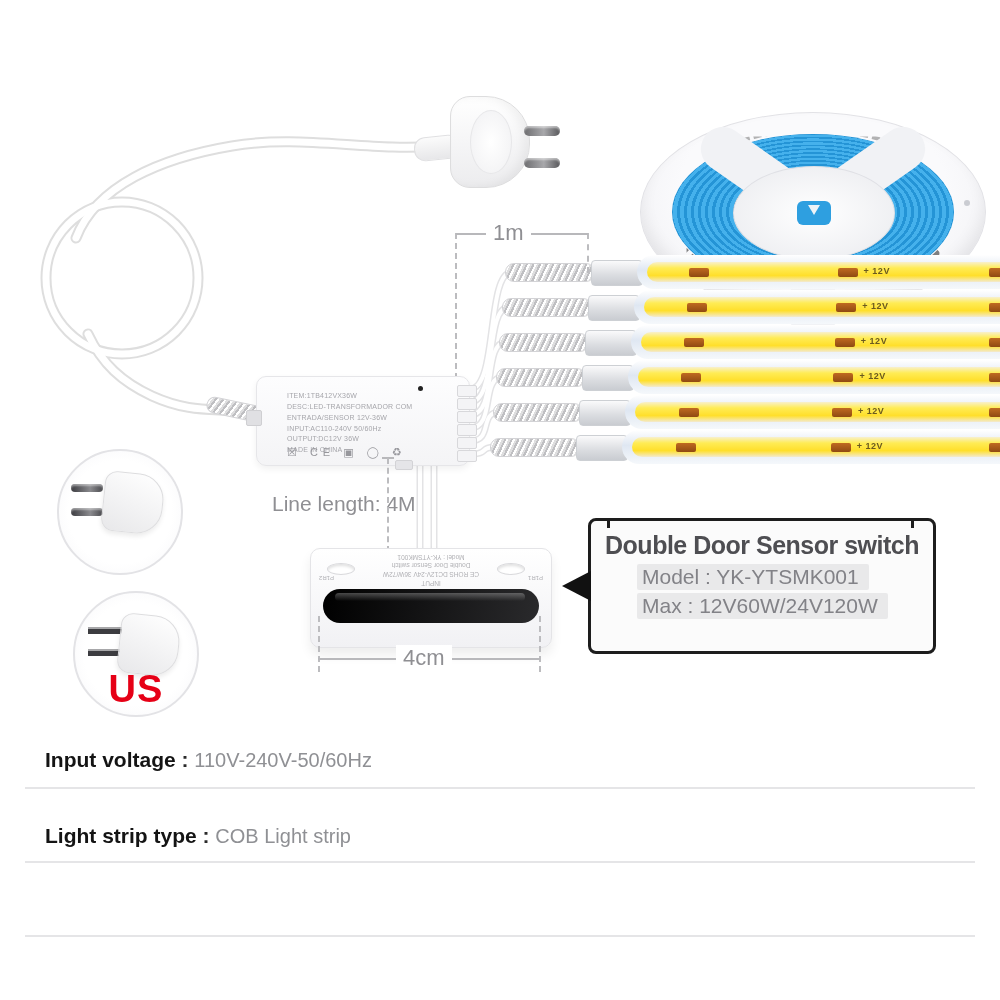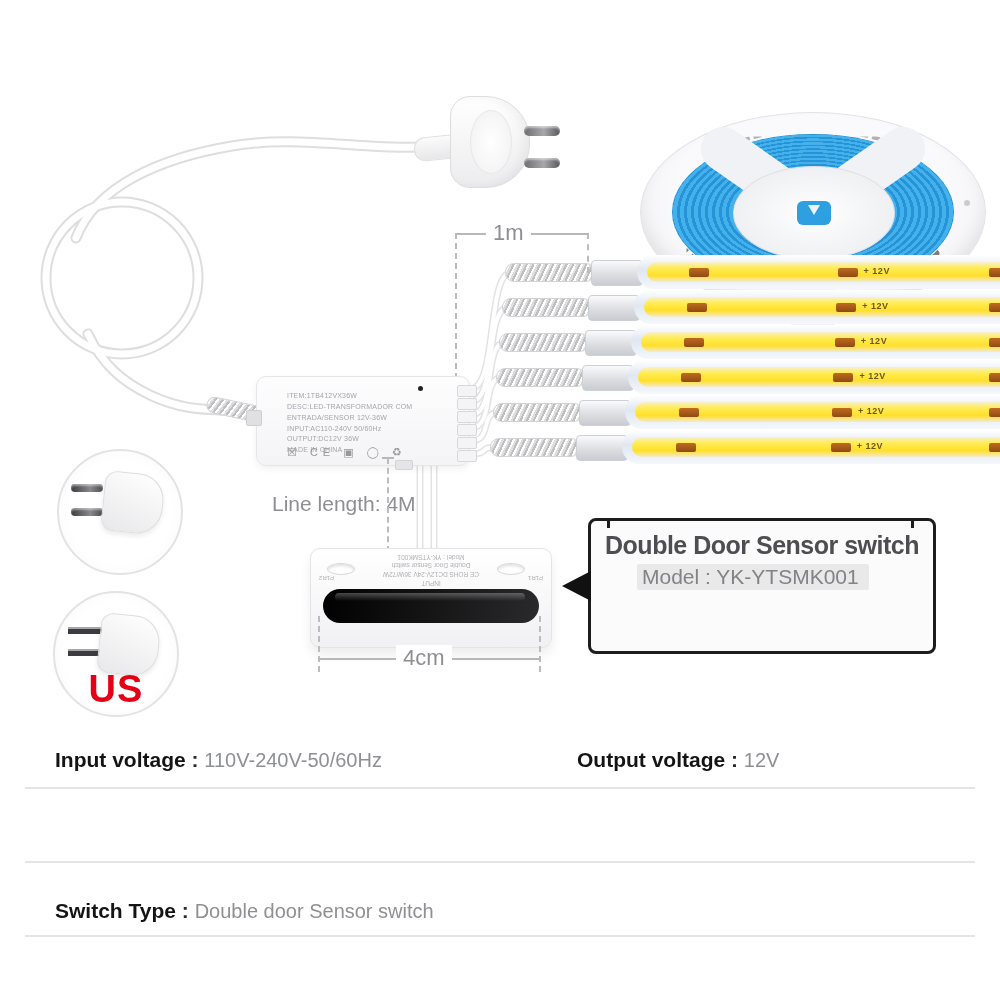--- a/index.html
+++ b/index.html
@@ -76,28 +76,28 @@
   
   .callout{left:588px;top:518px;width:348px;height:136px;background:#fbfbfb;border:3px solid #1d1d1d;border-radius:8px;box-sizing:border-box;}
   .callout-tick{position:absolute;top:-3px;width:3px;height:10px;background:#1d1d1d;}
   .callout-arrow{position:absolute;left:-29px;top:50px;width:0;height:0;border-top:15px solid transparent;border-bottom:15px solid transparent;border-right:29px solid #111111;}
   .callout-title{margin:10px 8px 4px 8px;text-align:center;font-size:25px;font-weight:bold;color:#4e4e52;letter-spacing:-.5px;}
   .callout-line{margin:3px 0 0 46px;padding:1px 10px 1px 5px;width:fit-content;background:#e9e9ea;border-radius:2px;font-size:21px;color:#828287;}
 
   
   .badge{width:122px;height:122px;border-radius:50%;border:2px solid #e3e3e6;background:radial-gradient(#ffffff 60%,#f4f4f7);}
   .badge-eu{left:57px;top:449px;}
-  .badge-us{left:53px;top:591px;text-decoration:underline;}
+  .badge-us{left:73px;top:591px;text-decoration:underline;}
   .bplug-body{position:absolute;left:44px;top:22px;width:58px;height:58px;background:linear-gradient(200deg,#ffffff,#e8e8ea);border:1px solid #dddddf;border-radius:12px 26px 26px 12px;transform:rotate(6deg);box-shadow:0 3px 5px rgba(0,0,0,.08);}
   .bpin-round{position:absolute;width:32px;height:8px;border-radius:4px;background:linear-gradient(90deg,#3c3c40,#8a8a8e 60%,#4a4a4e);box-shadow:inset 0 2px 2px rgba(255,255,255,.45);}
   .bpin-flat{position:absolute;width:34px;height:7px;background:#3c3c40;box-shadow:inset 0 2px 0 rgba(255,255,255,.55);}
   .badge-label{position:absolute;left:0;right:0;bottom:4px;text-align:center;font-size:38px;font-weight:bold;color:#e60016;letter-spacing:1px;}
 
   
-  .spec-row{left:10px;width:872px;height:40px;}
+  .spec-row{left:0;width:872px;height:40px;}
   .spec-cell{position:absolute;top:0;white-space:nowrap;font-size:21px;}
   .spec-cell .lbl{font-weight:bold;color:#141414;}
   .spec-cell .sep{font-weight:bold;color:#2a2a2a;}
   .spec-cell .val{color:#8f9094;font-size:20px;}
   .divider{left:25px;width:950px;height:2px;background:#e5e5e7;}
 
   .llabel{font-size:21px;color:#8f8f93;}
 </style>
 </head>
 <body>
@@ -267,48 +267,46 @@
   <div class="abs dash-v" style="left:539px;top:616px;height:56px;"></div>
   <div class="abs dim-h" style="left:318px;top:658px;width:222px;"></div>
   <div class="abs dim-label" style="left:396px;top:645px;">4cm</div>
 
   <div class="abs callout">
     <div class="callout-arrow"></div>
     <div class="callout-tick" style="left:16px;"></div>
     <div class="callout-tick" style="left:320px;"></div>
     <div class="callout-title">Double Door Sensor switch</div>
     <div class="callout-line">Model : YK-YTSMK001</div>
+    <div class="callout-line">Max : 12V60W/24V120W</div>
   </div>
 
   <div class="abs badge badge-eu">
     <div class="bpin-round" style="left:12px;top:33px;"></div>
     <div class="bpin-round" style="left:12px;top:57px;"></div>
     <div class="bplug-body"></div>
   </div>
   <div class="abs badge badge-us">
     <div class="bpin-flat" style="left:13px;top:34px;"></div>
     <div class="bpin-flat" style="left:13px;top:56px;"></div>
     <div class="bplug-body"></div>
     <div class="badge-label">US</div>
   </div>
 
   <div>
     <div class="abs spec-row" style="top:748px;">
       <div class="spec-cell" style="left:45px;">
         <span class="lbl">Input voltage</span><span class="sep"> : </span><span class="val">110V-240V-50/60Hz</span>
       </div>
-      <div class="spec-cell" style="left:567px;">
-        <span class="lbl">Output voltage</span><span class="sep"> : </span><span class="val">12V</span>
-      </div>
     </div>
     <div class="abs divider" style="top:787px;"></div>
     <div class="abs spec-row" style="top:824px;">
+      <div class="spec-cell" style="left:45px;">
+        <span class="lbl">Light strip type</span><span class="sep"> : </span><span class="val">COB Light strip</span>
+      </div>
     </div>
     <div class="abs divider" style="top:861px;"></div>
     <div class="abs spec-row" style="top:899px;">
-      <div class="spec-cell" style="left:45px;">
-        <span class="lbl">Switch Type</span><span class="sep"> : </span><span class="val">Double door Sensor switch</span>
-      </div>
     </div>
     <div class="abs divider" style="top:935px;"></div>
   </div>
 
 </div>
 
 </body></html>

